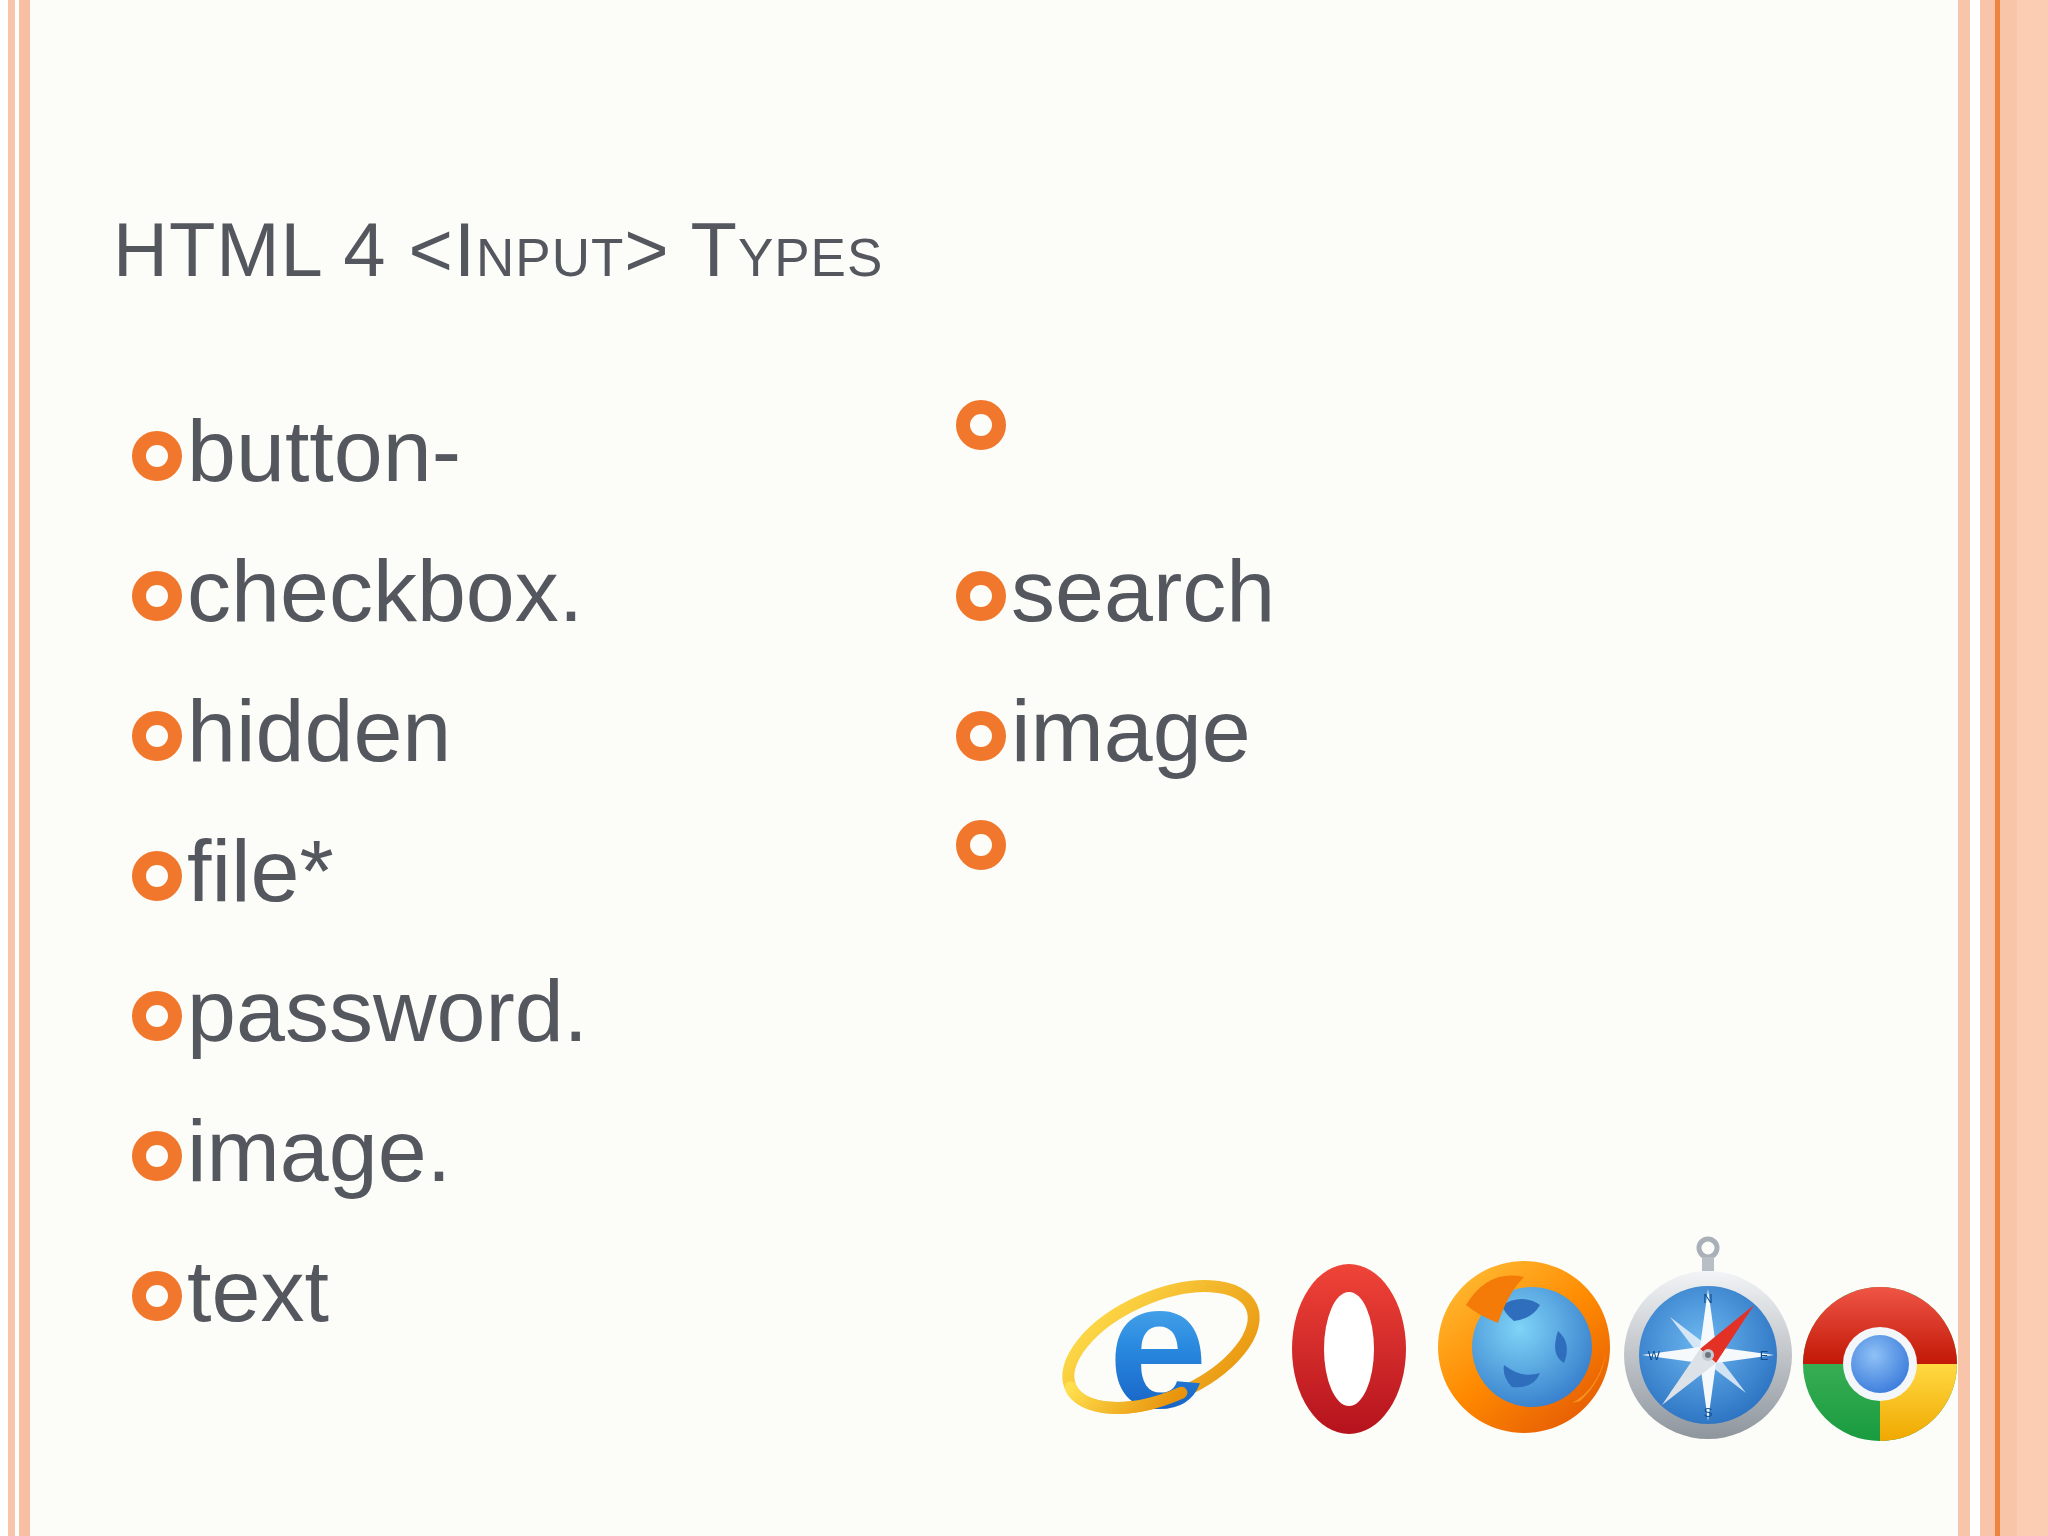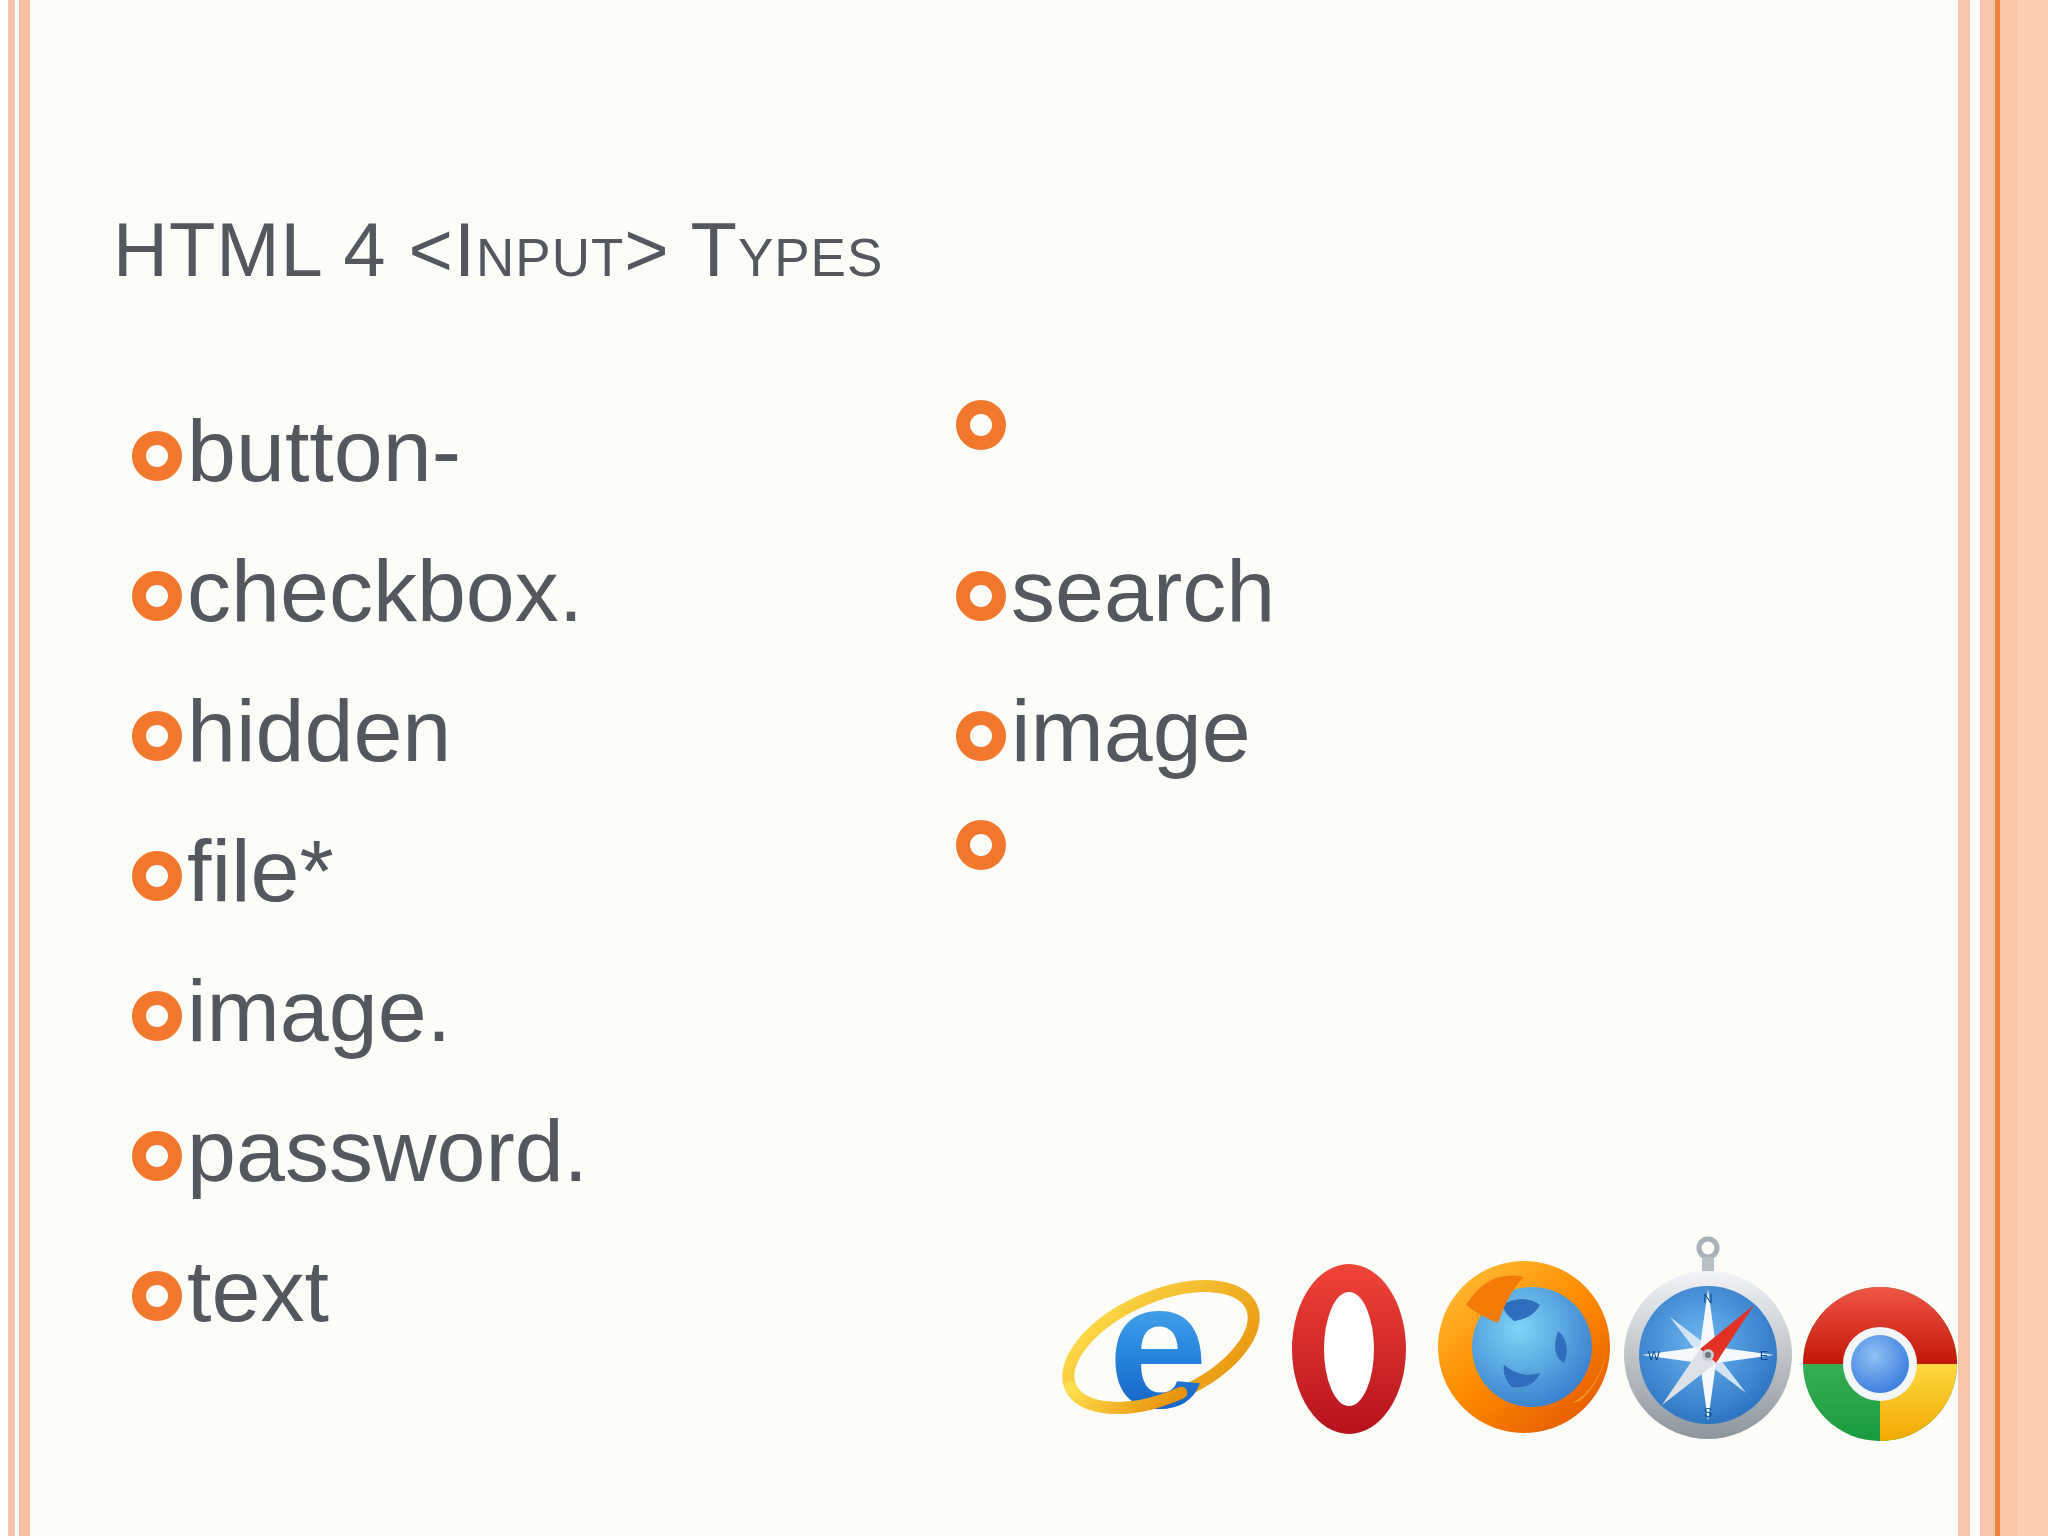--- a/index.html
+++ b/index.html
@@ -83,25 +83,25 @@
     <li class="item">
       <span class="bullet"></span>
       <span class="label">hidden</span>
     </li>
     <li class="item">
       <span class="bullet"></span>
       <span class="label">file*</span>
     </li>
     <li class="item">
       <span class="bullet"></span>
+      <span class="label">password.</span>
+    </li>
+    <li class="item">
+      <span class="bullet"></span>
       <span class="label">image.</span>
-    </li>
-    <li class="item">
-      <span class="bullet"></span>
-      <span class="label">password.</span>
     </li>
     <li class="item">
       <span class="bullet"></span>
       <span class="label">text</span>
     </li>
   </ul>
 
   <ul class="col col-right">
     <li class="item">
       <span class="bullet"></span>

